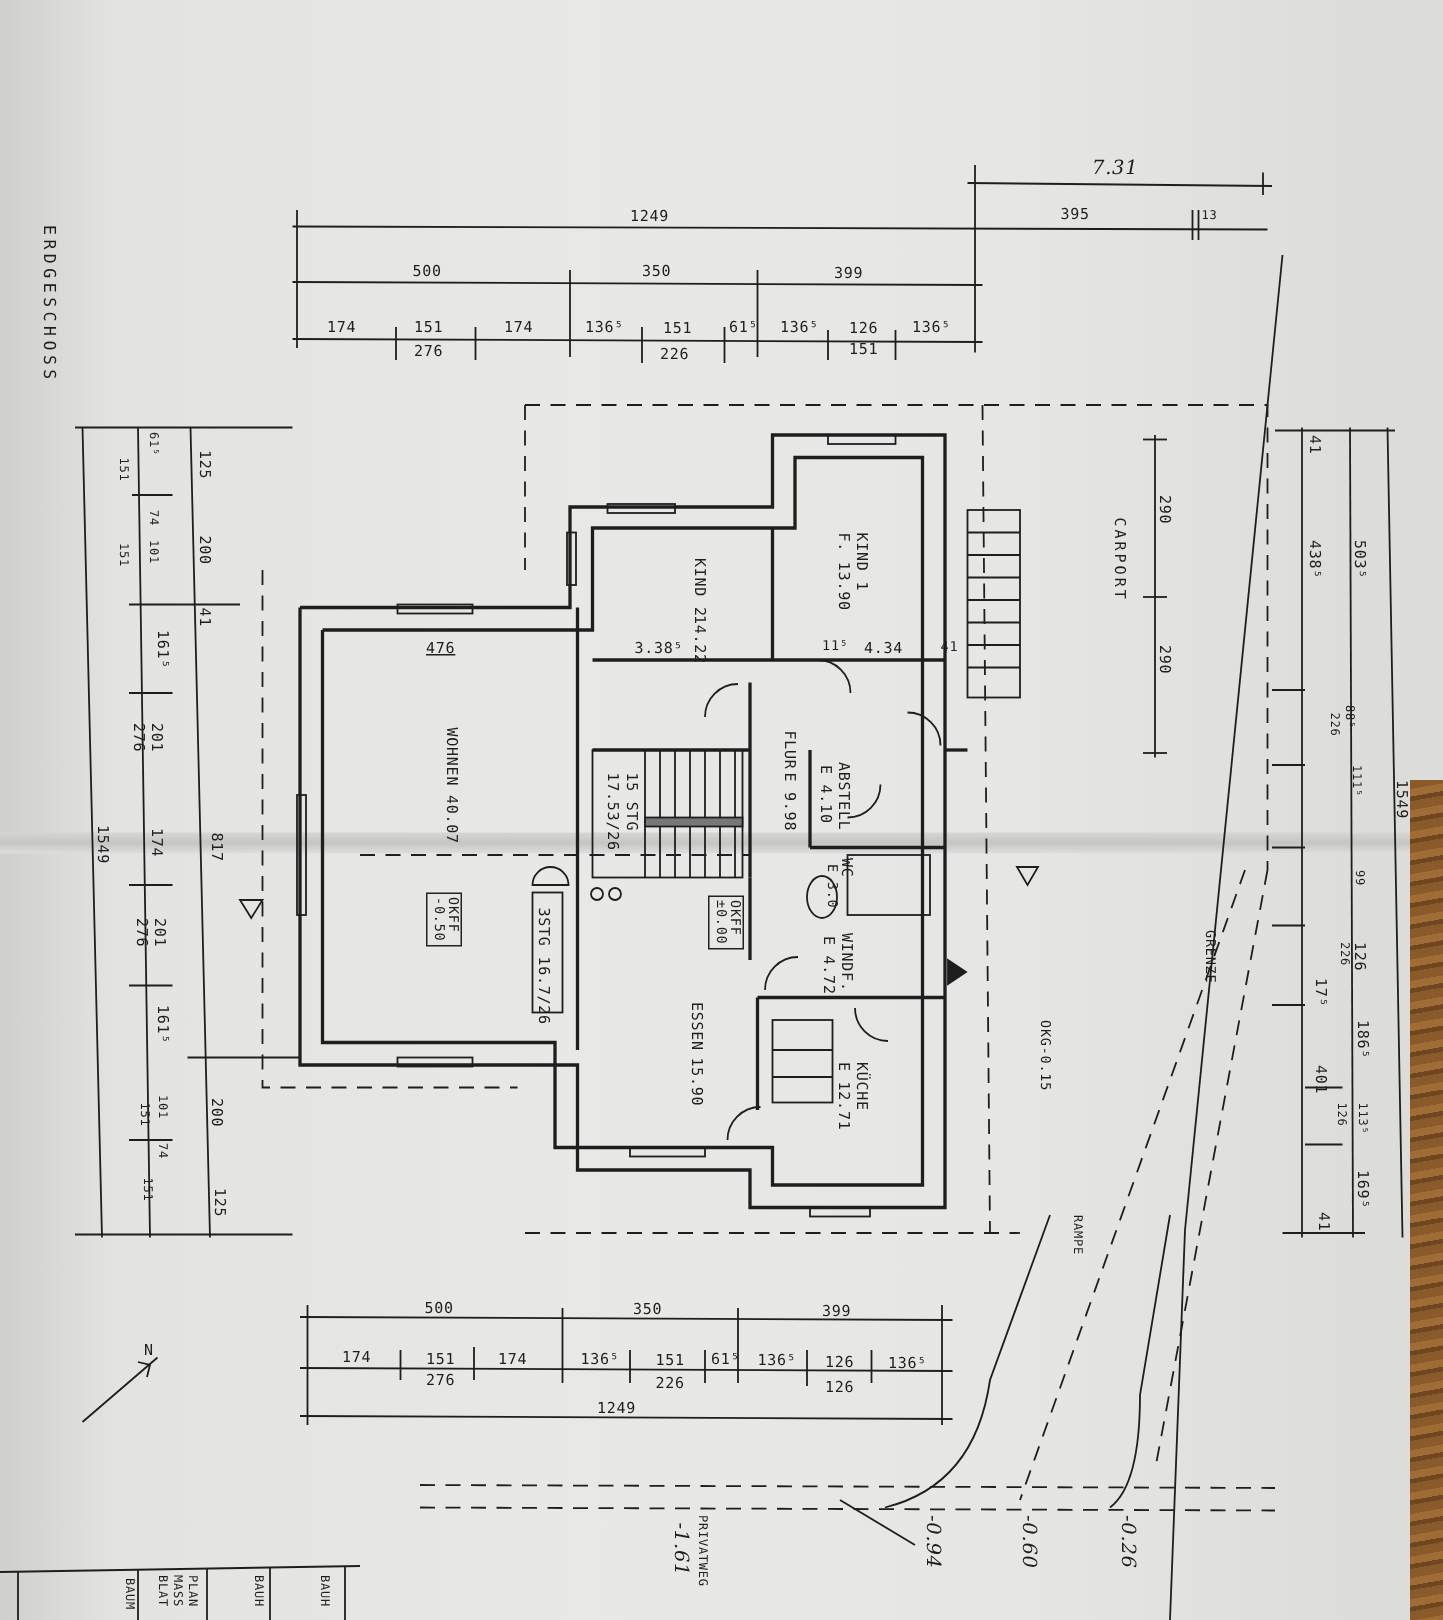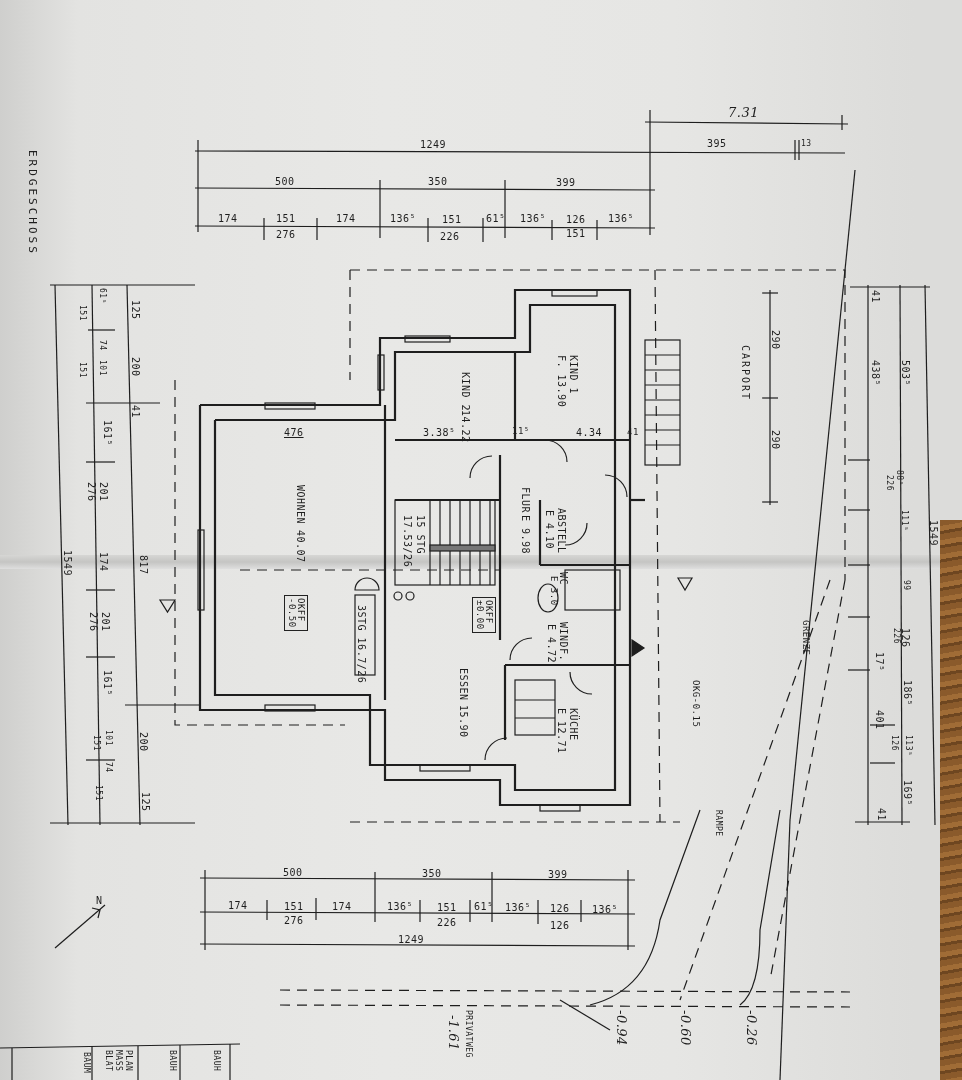--- a/index.html
+++ b/index.html
@@ -286,21 +286,21 @@
   <div class="lbl rot" style="left:568px;top:622px;">WINDF.</div>
   <div class="lbl rot" style="left:556px;top:624px;">E 4.72</div>
   <div class="lbl rot" style="left:578px;top:708px;">KÜCHE</div>
   <div class="lbl rot" style="left:566px;top:708px;">E 12.71</div>
   <div class="lbl rot" style="left:468px;top:668px;">ESSEN</div>
   <div class="lbl rot" style="left:468px;top:705px;">15.90</div>
   <div class="lbl rot" style="left:750px;top:345px;letter-spacing:2px;">CARPORT</div>
 
   <div class="lbl" style="left:284px;top:428px;text-decoration:underline;">476</div>
   <div class="lbl" style="left:423px;top:428px;">3.38⁵</div>
-  <div class="lbl" style="left:512px;top:427px;font-size:9px;">11⁵</div>
+  <div class="lbl" style="left:548px;top:427px;font-size:9px;">11⁵</div>
   <div class="lbl" style="left:576px;top:428px;">4.34</div>
   <div class="lbl" style="left:627px;top:428px;font-size:9px;">41</div>
 
   <div class="lbl rot" style="left:425px;top:515px;">15 STG</div>
   <div class="lbl rot" style="left:412px;top:515px;">17.53/26</div>
   <div class="lbl rot" style="left:366px;top:605px;">3STG 16.7/26</div>
 
   <div class="lbl rot boxlbl" style="left:308px;top:595px;font-size:9px;">
     <span>OKFF</span><br>
     <span>-0.50</span>

